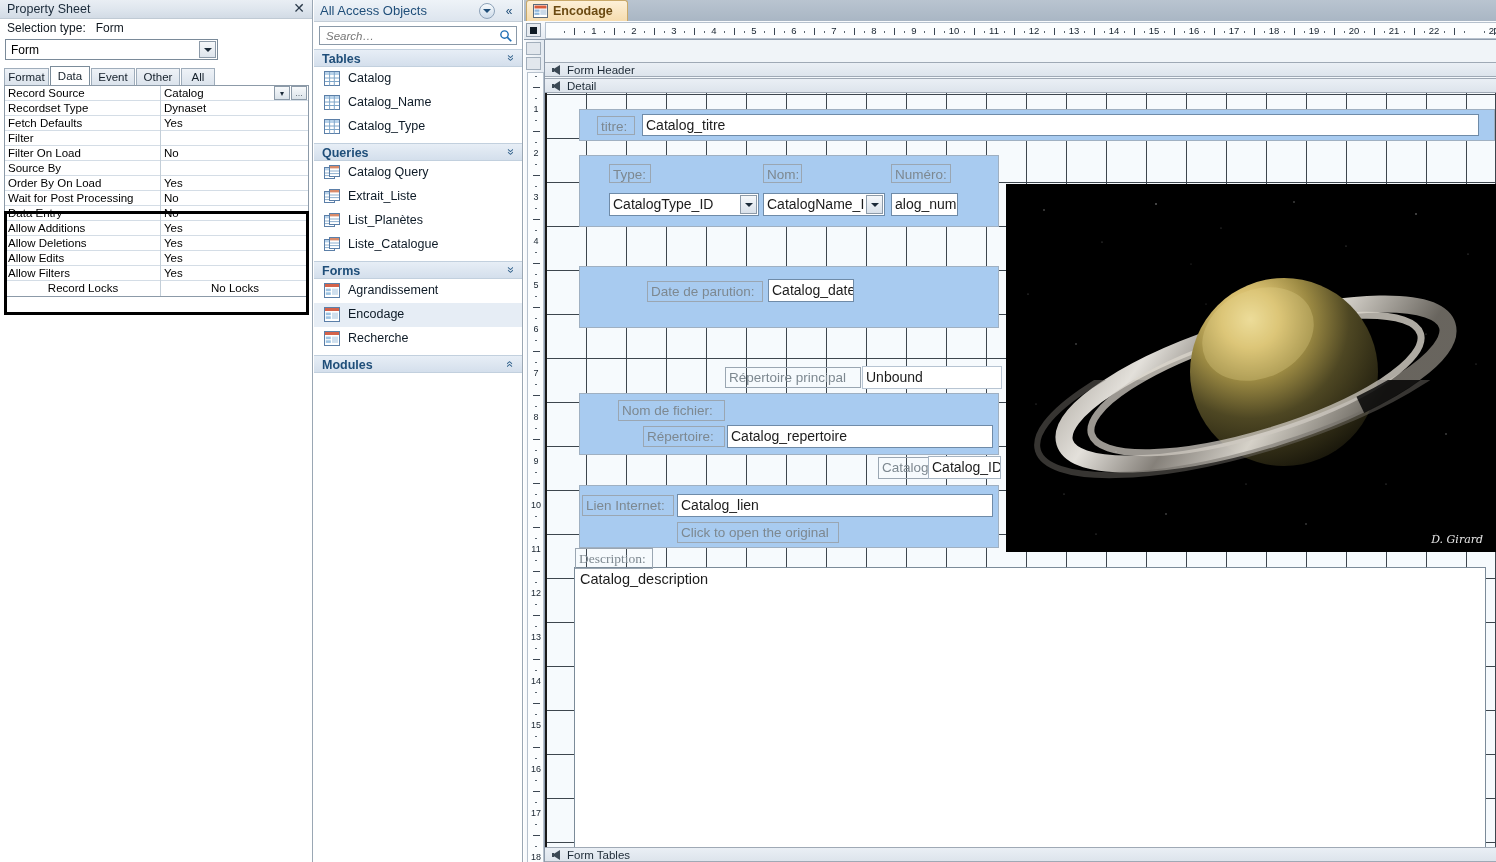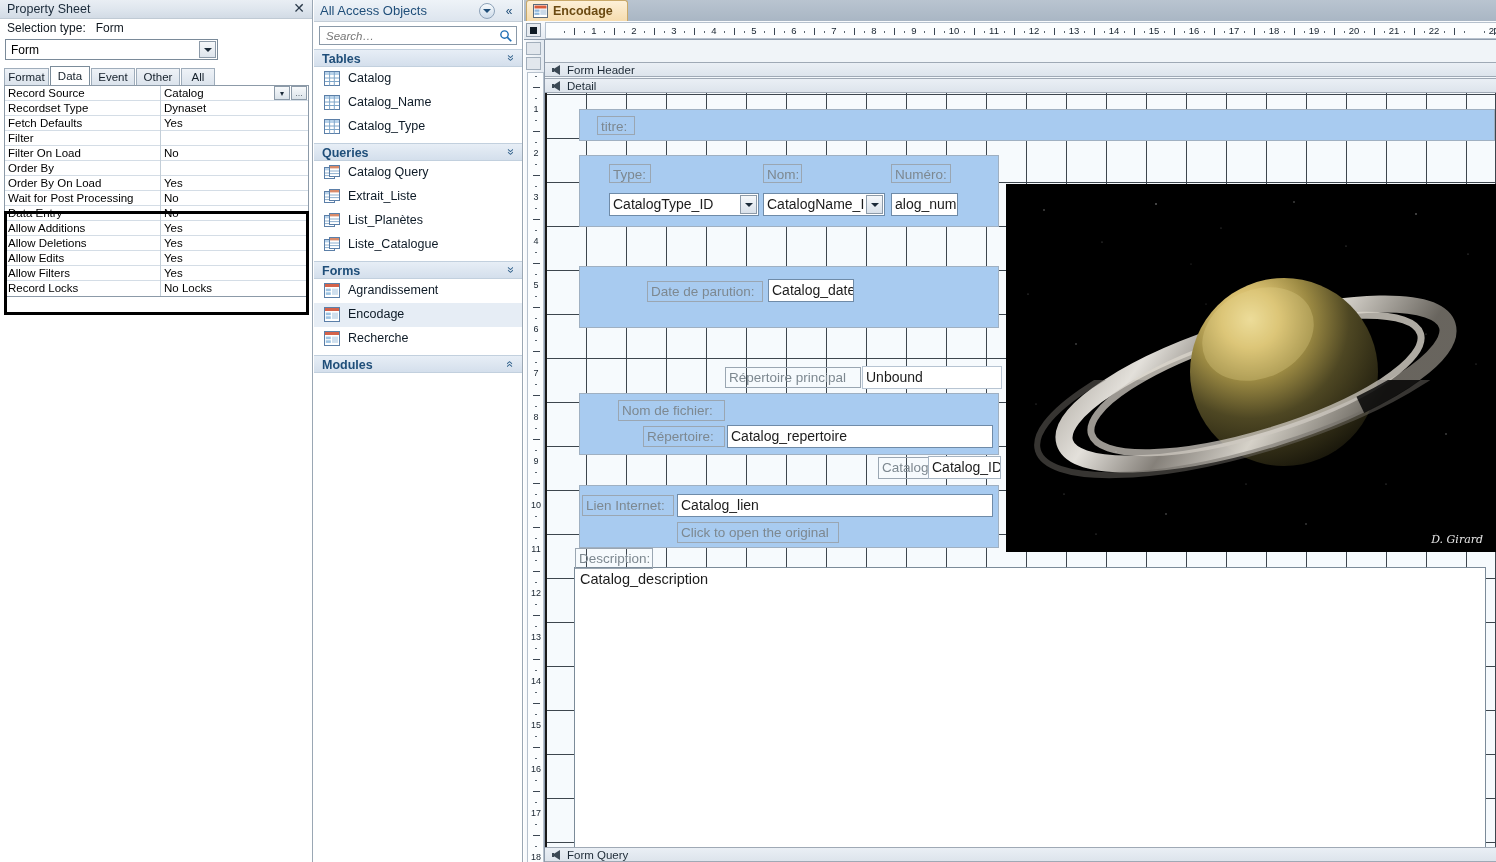--- a/index.html
+++ b/index.html
@@ -71,21 +71,21 @@
     top: 0; height: 19px; line-height: 18px;
     background: #fff; border-color: #7b8c9a; font-weight: normal;
     z-index: 3;
   }
   
   #ps-grid {
     position: absolute; left: 4px; top: 85px; width: 305px;
     border: 1px solid #8c9aa8; background: #fff;
   }
   .ps-row { position: relative; height: 15px; border-bottom: 1px solid #d4dde6; }
-  .ps-row:last-child { border-bottom: none; }
+  .ps-row:last-child { border-bottom: none; text-align: center; }
   .ps-name {
     position: absolute; left: 3px; top: 0; width: 150px; height: 15px;
     font-size: 11.5px; line-height: 15px; white-space: nowrap; overflow: hidden;
   }
   .ps-sep {
     position: absolute; left: 155px; top: 0; width: 1px; height: 15px;
     background: #c3ced8;
   }
   .ps-val {
     position: absolute; left: 159px; top: 0; right: 2px; height: 15px;
@@ -379,21 +379,21 @@
           <div class="ps-name">Filter</div>
           <div class="ps-sep"></div>
           <div class="ps-val"></div>
         </div>
         <div class="ps-row">
           <div class="ps-name">Filter On Load</div>
           <div class="ps-sep"></div>
           <div class="ps-val">No</div>
         </div>
         <div class="ps-row">
-          <div class="ps-name">Order By</div>
+          <div class="ps-name">Source By</div>
           <div class="ps-sep"></div>
           <div class="ps-val"></div>
         </div>
         <div class="ps-row">
           <div class="ps-name">Order By On Load</div>
           <div class="ps-sep"></div>
           <div class="ps-val">Yes</div>
         </div>
         <div class="ps-row">
           <div class="ps-name">Wait for Post Processing</div>
@@ -793,20 +793,21 @@
         <span class="caret"></span>
         <span>Detail</span>
       </div>
 
       <div id="detail-area">
         <div id="gridlines"></div>
         <div id="desc-backdrop"></div>
 
         <div class="ctl ctl-panel" style="left:32px;top:16px;width:916px;height:32px;"></div>
         <div class="ctl ctl-label" style="left:50px;top:23px;width:38px;height:19px;">titre:</div>
+        <div class="ctl ctl-text" style="left:95px;top:21px;width:837px;height:22px;">Catalog_titre</div>
 
         <div class="ctl ctl-panel" style="left:32px;top:62px;width:420px;height:72px;"></div>
         <div class="ctl ctl-label" style="left:62px;top:71px;width:42px;height:19px;">Type:</div>
         <div class="ctl ctl-combo" style="left:62px;top:100px;width:150px;height:23px;">
           <span>CatalogType_ID</span>
           <span class="combo-btn">
               <i class="arrow-dn"></i>
             </span>
         </div>
         <div class="ctl ctl-label" style="left:216px;top:71px;width:39px;height:19px;">Nom:</div>
@@ -832,21 +833,21 @@
         <div class="ctl ctl-text" style="left:180px;top:332px;width:266px;height:23px;">Catalog_repertoire</div>
 
         <div class="ctl ctl-label" style="left:331px;top:364px;width:54px;height:22px;">Catalog</div>
         <div class="ctl ctl-text" style="left:381px;top:363px;width:73px;height:23px;border-color:#a6b4c2;">Catalog_ID</div>
 
         <div class="ctl ctl-panel" style="left:32px;top:392px;width:420px;height:63px;"></div>
         <div class="ctl ctl-label" style="left:35px;top:402px;width:92px;height:21px;">Lien Internet:</div>
         <div class="ctl ctl-text" style="left:130px;top:401px;width:316px;height:23px;">Catalog_lien</div>
         <div class="ctl ctl-label" style="left:130px;top:429px;width:162px;height:21px;">Click to open the original</div>
 
-        <div class="ctl ctl-label" style="left:28px;top:455px;width:78px;height:21px;">Description:</div>
+        <div class="ctl ctl-label" style="left:28px;top:455px;width:78px;height:21px;font-family:Liberation Serif, serif;">Description:</div>
         <div class="ctl ctl-plain" style="left:33px;top:478px;">Catalog_description</div>
 
         <div id="picture">
           <svg viewBox="0 0 491 368" width="491" height="368">
             <defs>
               <radialGradient id="planetG" cx="32%" cy="22%" r="85%">
                 <stop offset="0%" stop-color="#f0e0a0"></stop>
                 <stop offset="18%" stop-color="#d9c070"></stop>
                 <stop offset="38%" stop-color="#9c8a43"></stop>
                 <stop offset="62%" stop-color="#4e4723"></stop>
@@ -917,18 +918,18 @@
               <ellipse cx="250" cy="200" rx="200" ry="57" fill="none" stroke="#000" stroke-width="18" opacity=".82" stroke-dasharray="86 600" stroke-dashoffset="-38" transform="rotate(-17 250 200)"></ellipse>
             </g>
           </svg>
           <div id="sig">D. Girard</div>
         </div>
 
       </div>
 
       <div class="secbar" style="bottom:0;top:auto;">
         <span class="caret"></span>
-        <span>Form Query</span>
+        <span>Form Tables</span>
       </div>
 
     </div>
   </div>
 </div>
 
 </body></html>

